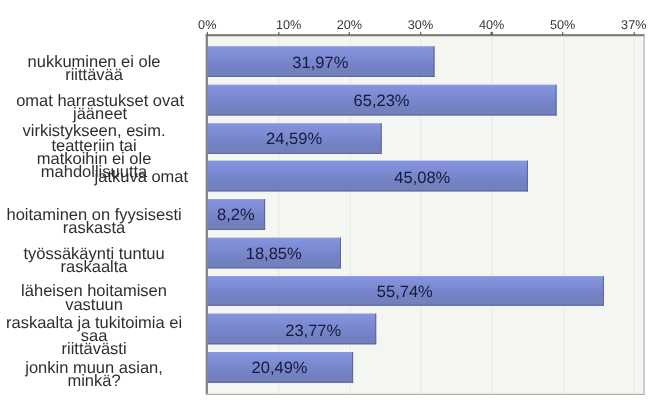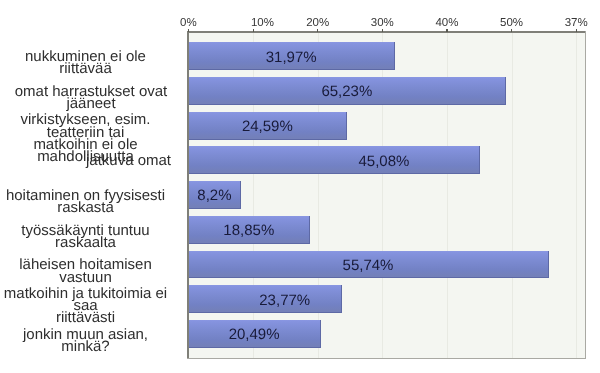--- a/index.html
+++ b/index.html
@@ -99,17 +99,17 @@
 
   <div id="cats">
       <div class="cat" style="top: 50.95px;">nukkuminen ei ole riittävää</div>
       <div class="cat" style="top: 85.67px; margin-left: 11px;">omat harrastukset ovat jääneet</div>
       <div class="cat" style="top: 114.24px;">virkistykseen, esim. teatteriin tai
 matkoihin ei ole mahdollisuutta</div>
       <div class="cat" style="top: 155.11px;">jatkuva omat</div>
       <div class="cat" style="top: 189.83px;">hoitaminen on fyysisesti raskasta</div>
       <div class="cat" style="top: 224.55px;">työssäkäynti tuntuu raskaalta</div>
       <div class="cat" style="top: 259.27px;">läheisen hoitamisen vastuun</div>
-      <div class="cat" style="top: 287.84px;">matkoihin ja tukitoimia ei saa
+      <div class="cat" style="top: 287.84px;">raskaalta ja tukitoimia ei saa
 riittävästi</div>
       <div class="cat" style="top: 328.71px;">jonkin muun asian, minkä?</div>
     </div>
 </div>
 
 </body></html>

